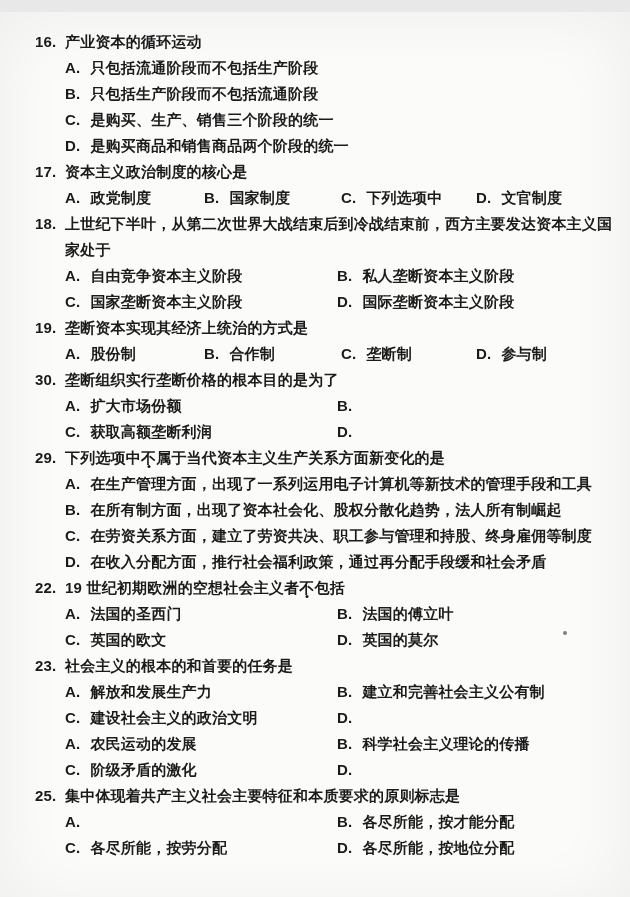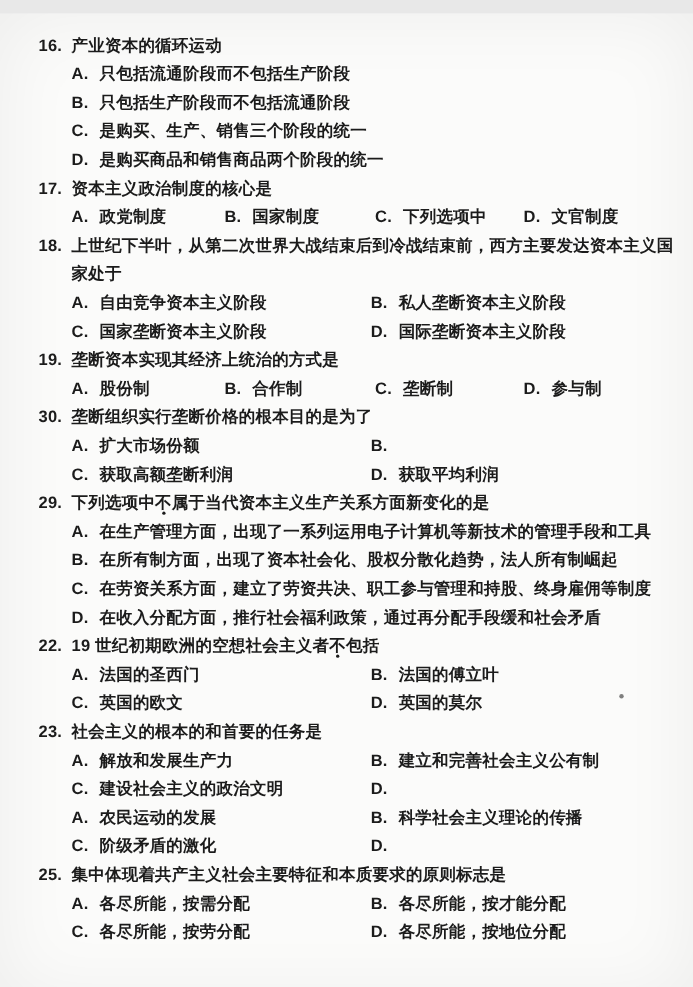--- a/index.html
+++ b/index.html
@@ -166,21 +166,20 @@
         </div>
       <div class="opt">
           <span class="opt-letter">B.</span>
         </div>
       <div class="opt">
           <span class="opt-letter">C.</span>
           <span class="opt-text">获取高额垄断利润</span>
         </div>
       <div class="opt">
           <span class="opt-letter">D.</span>
-          <span class="opt-text">获取平均利润</span>
         </div>
     </div>
   </div>
 
   <div class="question">
     <div class="q-head">
       <span class="q-num">29.</span>
       <span class="q-stem"><span>下列选项中</span><span class="emph">不</span><span>属于当代资本主义生产关系方面新变化的是</span></span>
     </div>
     <div class="opts opts-list">
@@ -273,21 +272,20 @@
   </div>
 
   <div class="question">
     <div class="q-head">
       <span class="q-num">25.</span>
       <span class="q-stem">集中体现着共产主义社会主要特征和本质要求的原则标志是</span>
     </div>
     <div class="opts opts-grid2">
       <div class="opt">
           <span class="opt-letter">A.</span>
-          <span class="opt-text">各尽所能，按需分配</span>
         </div>
       <div class="opt">
           <span class="opt-letter">B.</span>
           <span class="opt-text">各尽所能，按才能分配</span>
         </div>
       <div class="opt">
           <span class="opt-letter">C.</span>
           <span class="opt-text">各尽所能，按劳分配</span>
         </div>
       <div class="opt">

